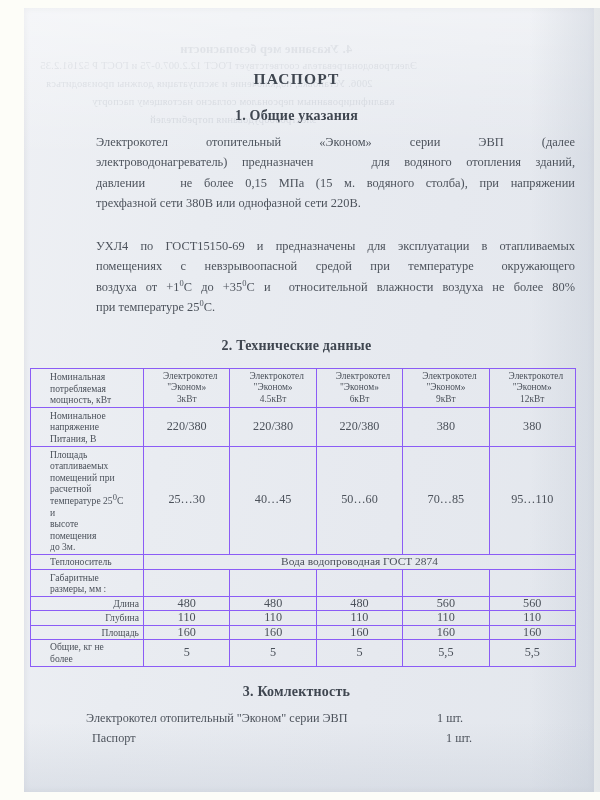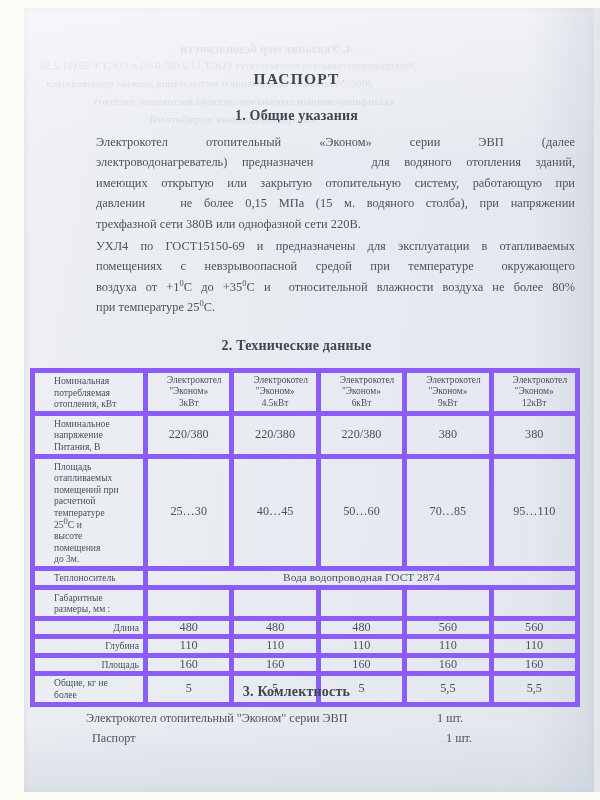--- a/index.html
+++ b/index.html
@@ -137,21 +137,21 @@
     width: 545px;
   }
   table.spec {
     border-collapse: collapse;
     width: 545px;
     font-size: 9.6px;
     color: #4b515a;
     table-layout: fixed;
   }
   table.spec td {
-    border: 5px solid #8b5cf6;
+    border: 1px solid #8b5cf6;
     padding: 1px 19px;
     vertical-align: middle;
     line-height: 11.6px;
   }
   table.spec td.lbl {
     text-align: left;
     vertical-align: top;
     padding-top: 2px;
   }
   table.spec td.lbl-mid {
@@ -226,21 +226,20 @@
 
   <div class="content">
 
     <div class="doc-title">ПАСПОРТ</div>
 
     <div class="section-head sec1">1.  Общие указания</div>
 
     <div class="para para1">
       <span class="jline ind">Электрокотел    отопительный    «Эконом»    серии    ЭВП    (далее</span>
       <span class="jline">электроводонагреватель) предназначен    для водяного отопления зданий,</span>
-      <span class="jline">имеющих открытую или закрытую отопительную систему, работающую при</span>
       <span class="jline">давлении   не более 0,15 МПа (15 м. водяного столба), при напряжении</span>
       <span class="jline last">трехфазной сети 380В или однофазной сети 220В.</span>
     </div>
 
     <div class="para para2">
       <span class="jline">УХЛ4 по ГОСТ15150-69 и предназначены для эксплуатации в отапливаемых</span>
       <span class="jline">помещениях  с  невзрывоопасной  средой  при  температуре   окружающего</span>
       <span class="jline"><span>воздуха от +1</span><sup class="deg">0</sup><span>С до +35</span><sup class="deg">0</sup><span>С и  относительной влажности воздуха не более 80%</span></span>
       <span class="jline last"><span>при температуре 25</span><sup class="deg">0</sup><span>С.</span></span>
     </div>
@@ -256,21 +255,21 @@
           <col class="col-data">
             <col class="col-data">
             <col class="col-data">
         </colgroup>
         <tbody>
 
           <tr>
             <td class="lbl">
               <div>Номинальная</div>
               <div>потребляемая</div>
-              <div>отопления, кВт</div>
+              <div>мощность, кВт</div>
             </td>
             <td class="val-hdr">
               <div>Электрокотел</div>
               <div>"Эконом»</div>
               <div>3кВт</div>
             </td>
             <td class="val-hdr">
               <div>Электрокотел</div>
               <div>"Эконом»</div>
               <div>4.5кВт</div>

